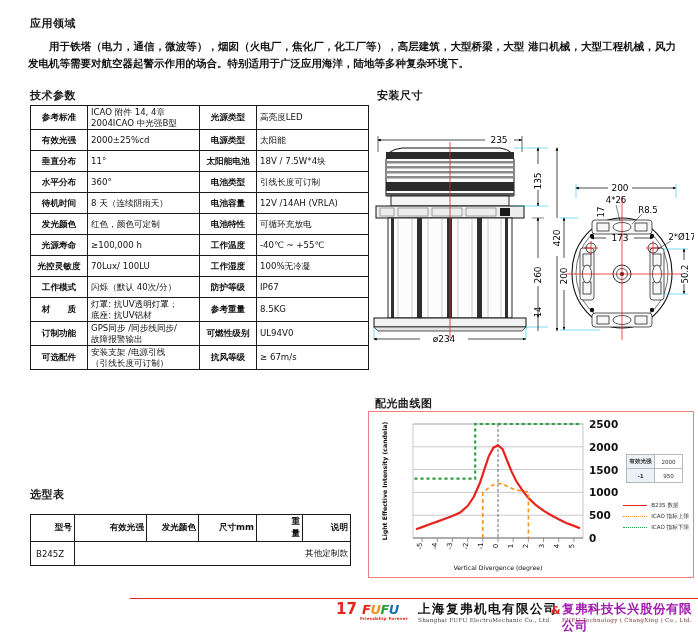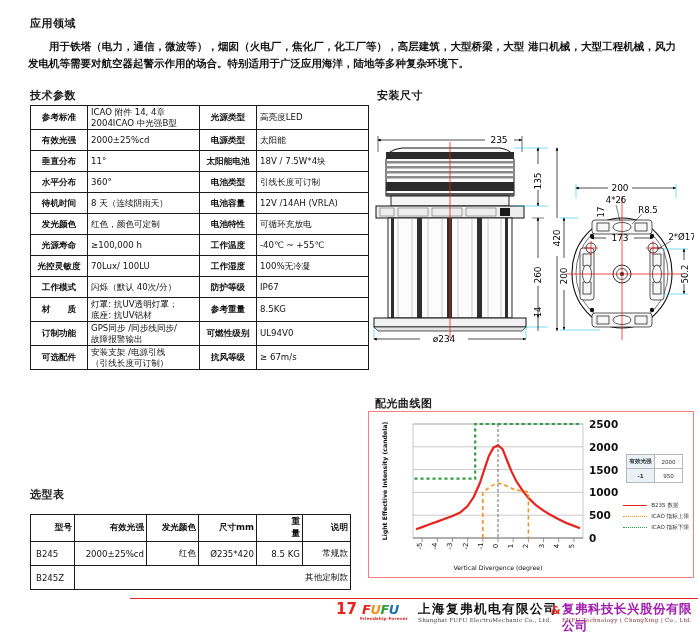--- a/index.html
+++ b/index.html
@@ -305,28 +305,20 @@
         <tr>
             <th style="width: 44px;">型号</th>
             <th style="width: 72px;">有效光强</th>
             <th style="width: 52px;">发光颜色</th>
             <th style="width: 58px; margin-top: 10px;">尺寸mm</th>
             <th style="width: 46px; padding-left: 29px;">重量</th>
             <th style="width: 48px;">说明</th>
           </tr>
       </thead>
       <tbody>
-          <tr>
-            <td class="left">B245</td>
-            <td>2000±25%cd</td>
-            <td>红色</td>
-            <td>Ø235*420</td>
-            <td>8.5 KG</td>
-            <td>常规款</td>
-          </tr>
           <tr>
             <td class="left">B245Z</td>
             <td colspan="5">其他定制款</td>
           </tr>
         </tbody>
     </table>
   </div>
 
   <div class="sec-h" style="left:377px; top:88px;">安装尺寸</div>
 

